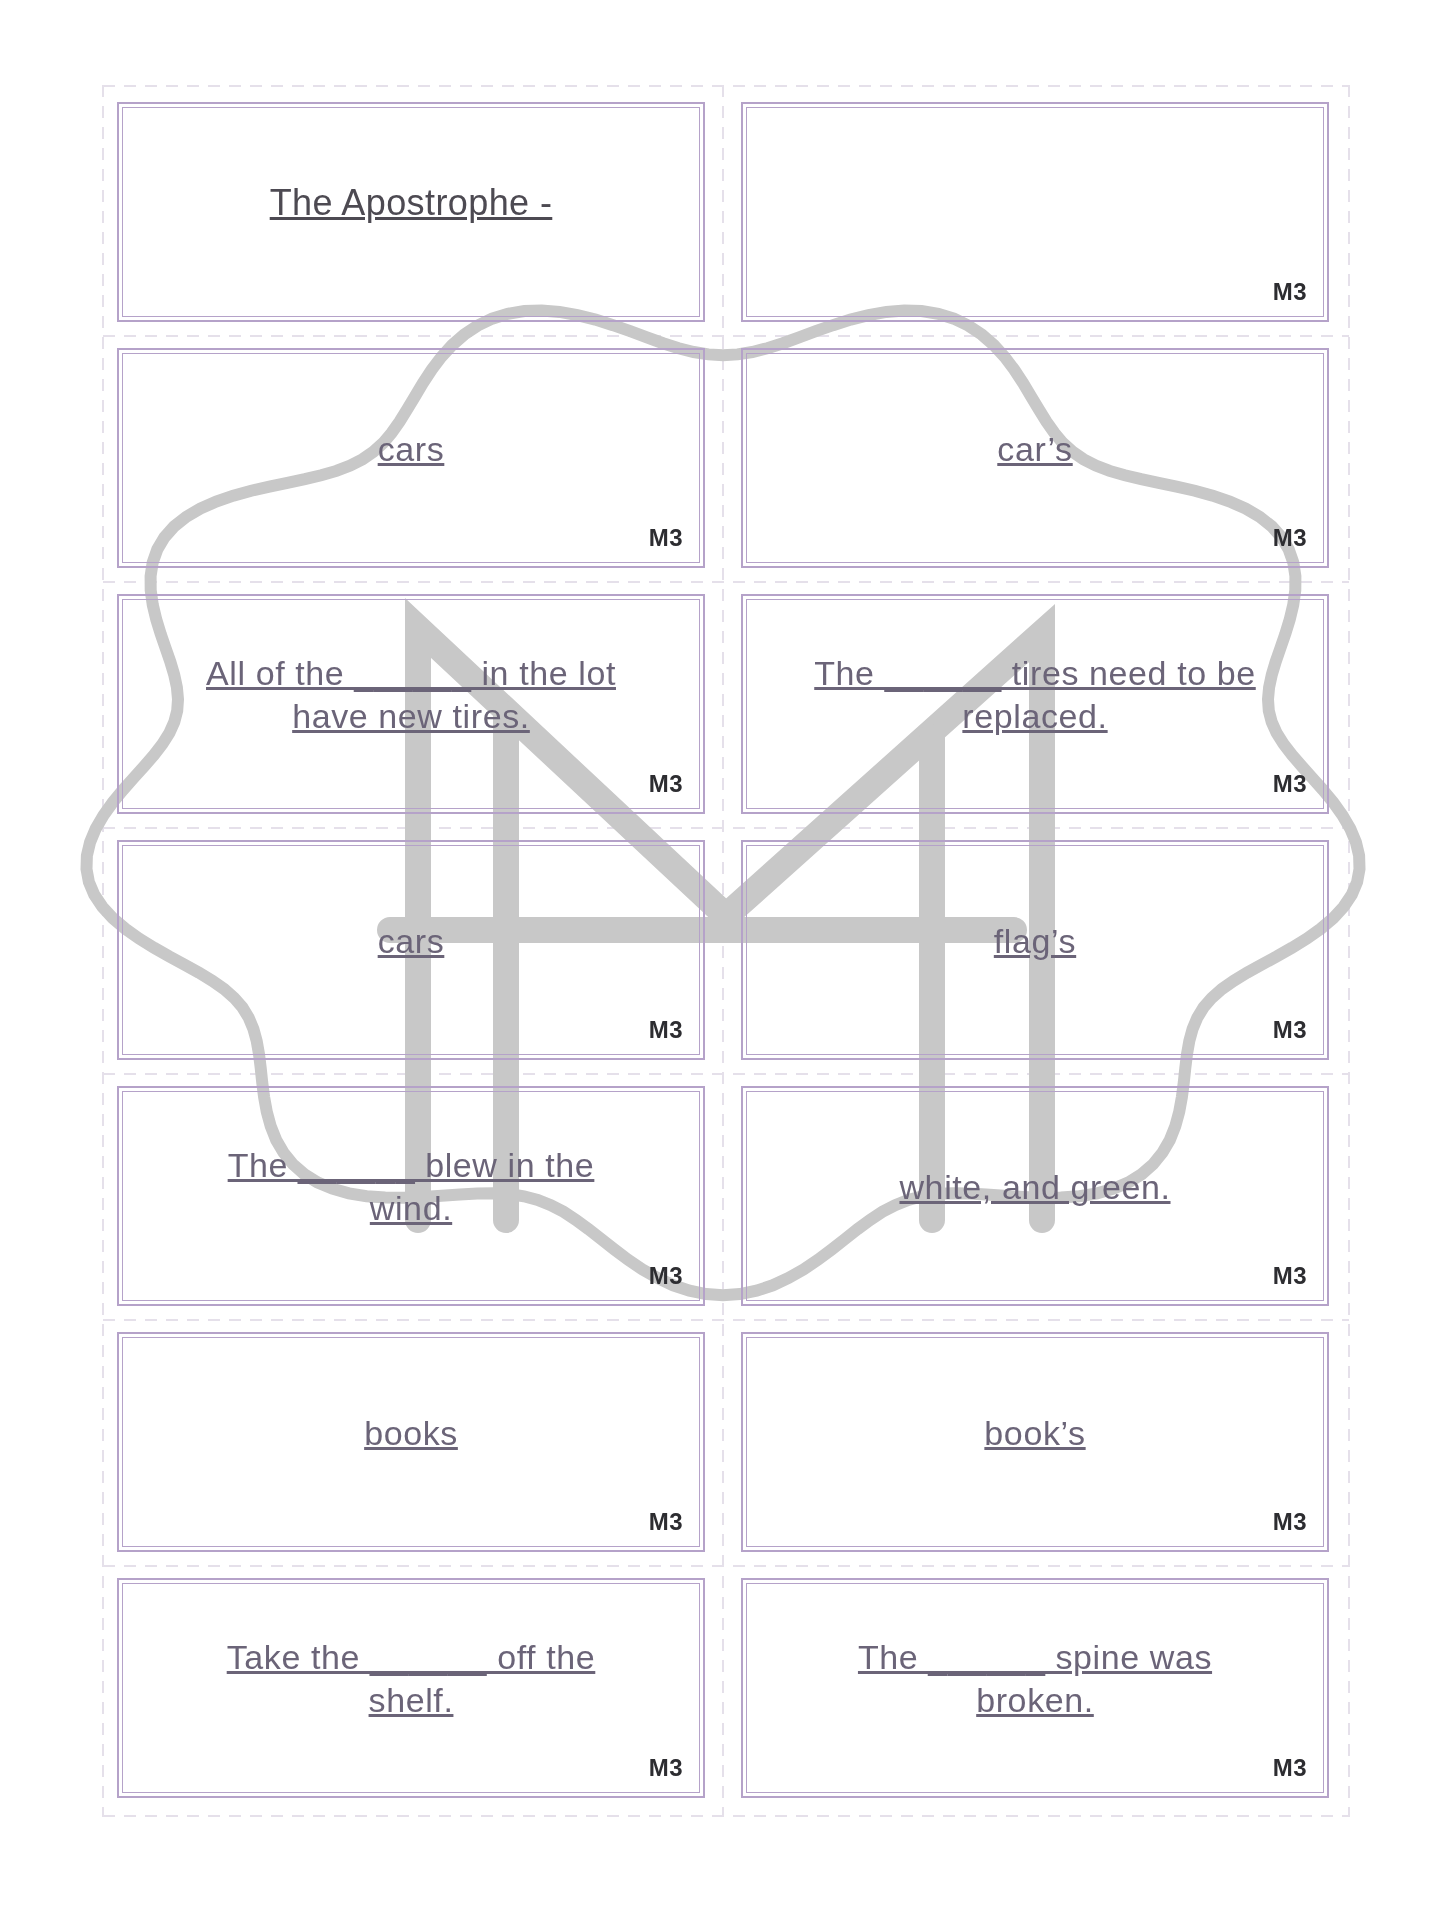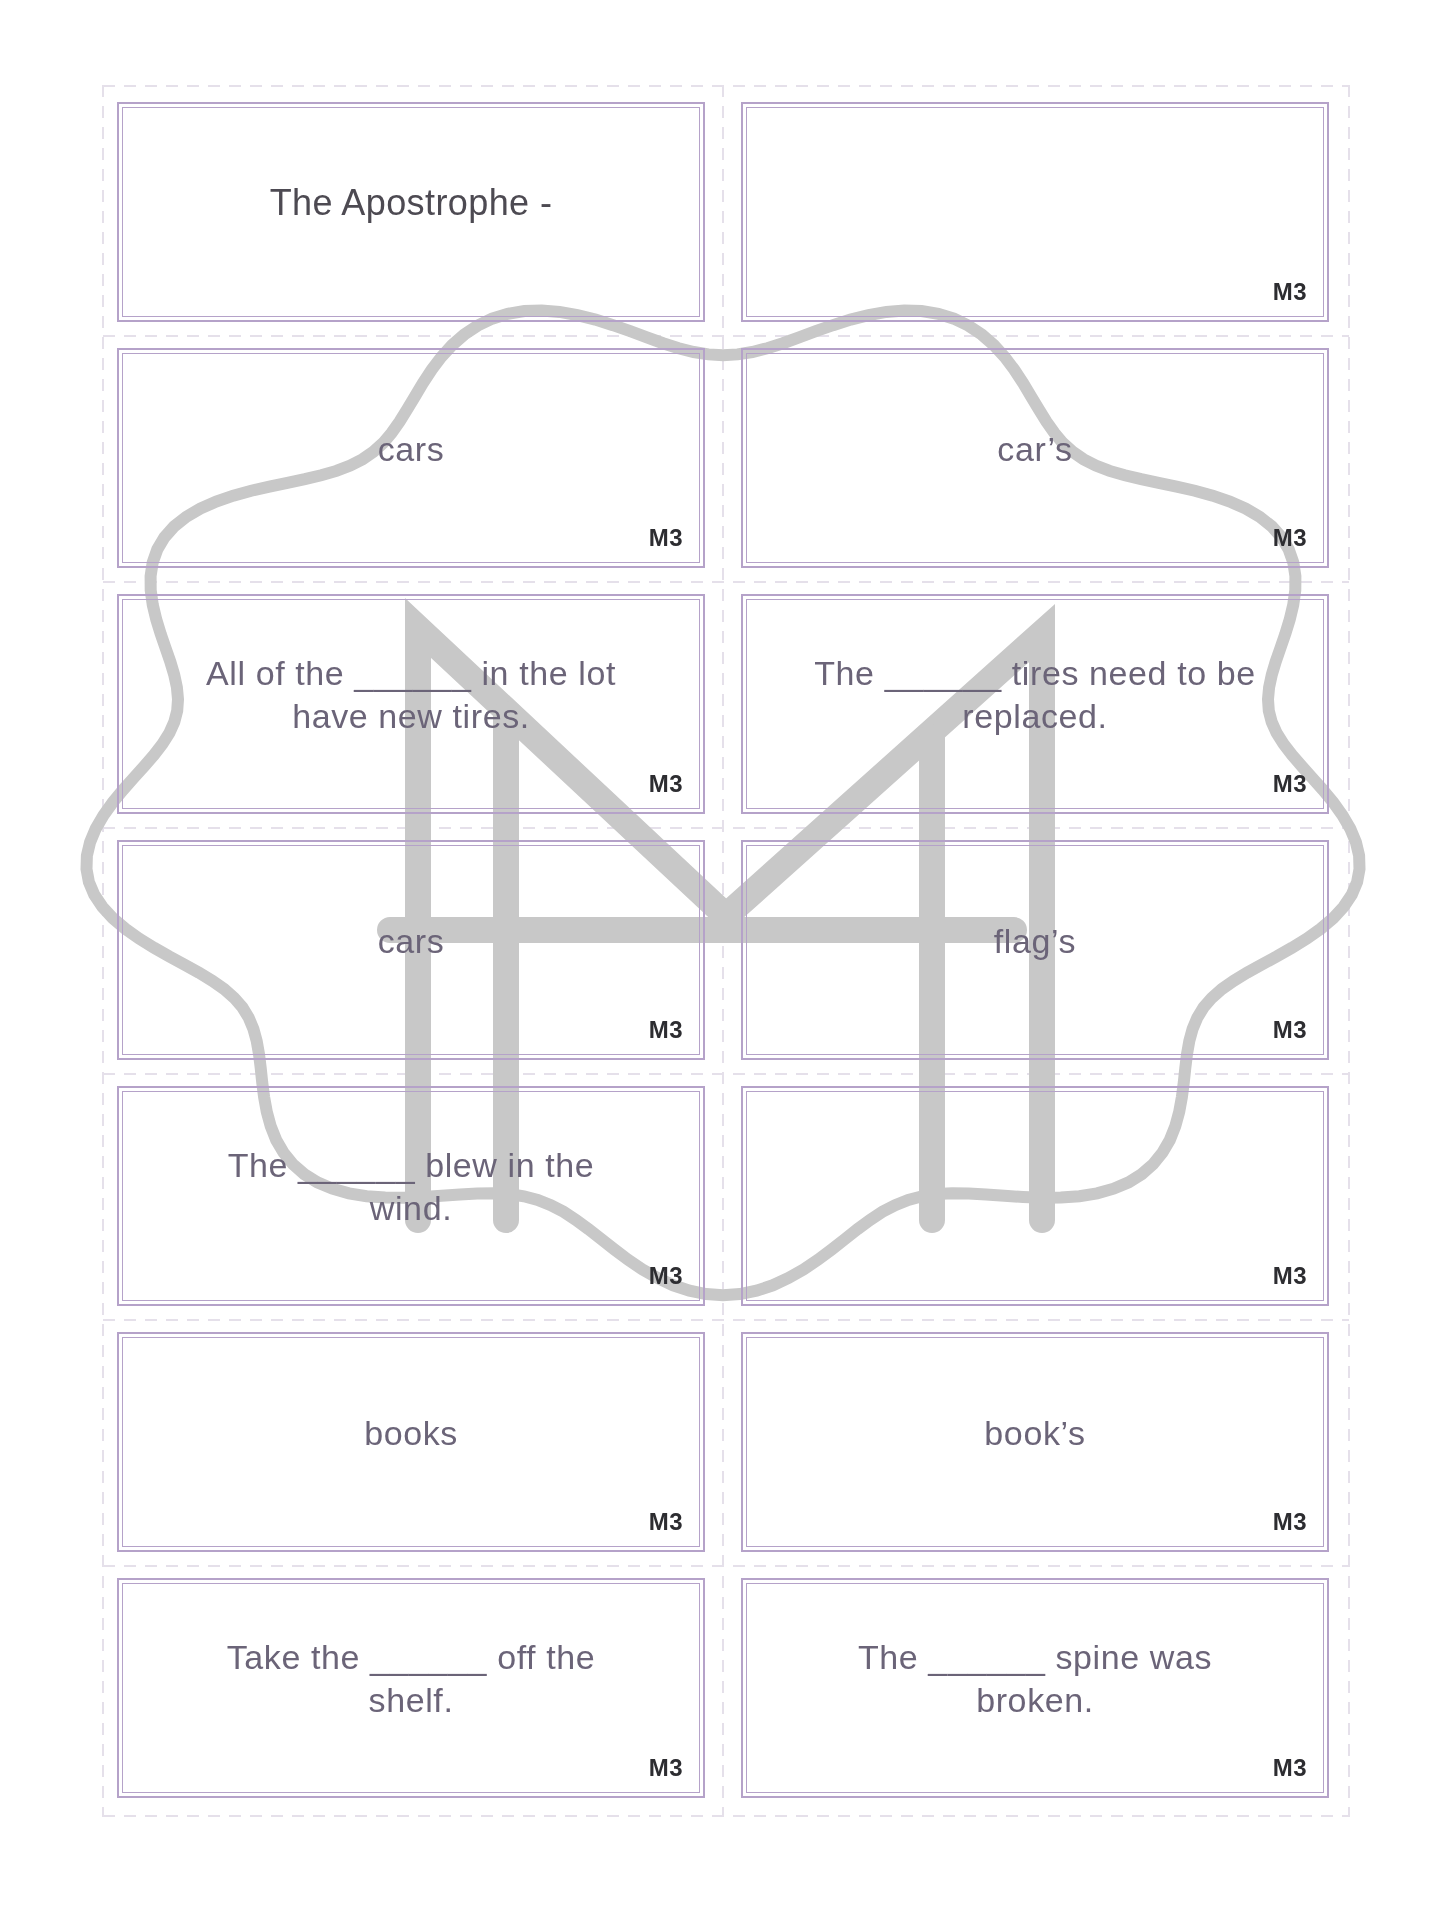--- a/index.html
+++ b/index.html
@@ -41,21 +41,21 @@
     padding:3px;background:transparent;
   }
   .card-inner{
     position:relative;width:100%;height:100%;box-sizing:border-box;
     border:1px solid var(--card-border);
     display:flex;flex-direction:column;align-items:center;justify-content:center;
     padding:0 26px 18px 26px;
   }
   .line{
     font-size:34px;color:var(--card-text);
-    letter-spacing:0.6px;line-height:1.26;text-align:center;white-space:pre;
+    letter-spacing:0.6px;line-height:1.26;text-align:center;white-space:pre;text-decoration:underline;
   }
   .card.title .line{
     font-size:36px;color:var(--title-text);letter-spacing:0.4px;
   }
   .badge{
     position:absolute;right:16px;bottom:10px;
     font-size:24px;color:var(--badge-text);letter-spacing:0.5px;font-weight:bold;
   }
   
   .c1{left:117px}.c2{left:741px}
@@ -146,20 +146,21 @@
 
   <div class="card c1 r5">
     <div class="card-inner">
       <div class="line">The ______ blew in the</div>
       <div class="line">wind.</div>
       <span class="badge">M3</span>
     </div>
   </div>
   <div class="card c2 r5">
     <div class="card-inner">
+      <div class="line">white, and green.</div>
       <span class="badge">M3</span>
     </div>
   </div>
 
   <div class="card c1 r6">
     <div class="card-inner">
       <div class="line">books</div>
       <div class="line"></div>
       <span class="badge">M3</span>
     </div>

